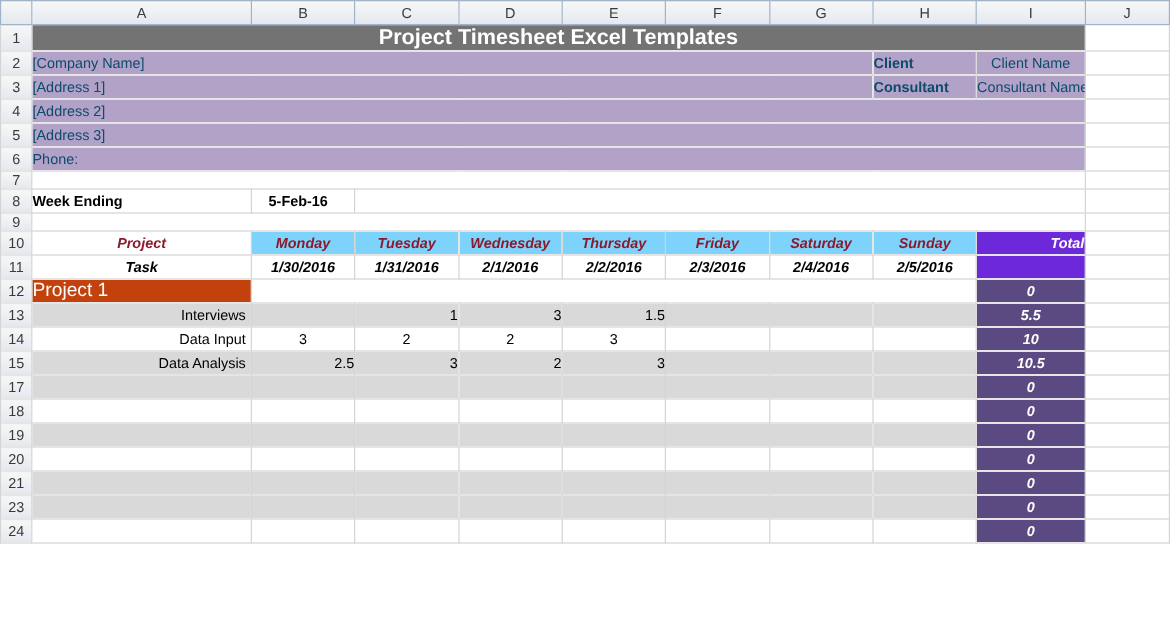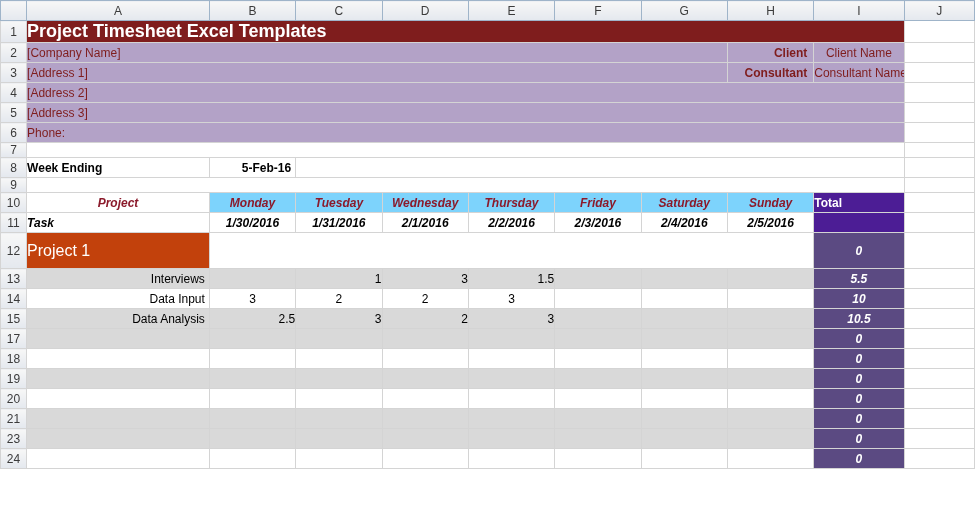--- a/index.html
+++ b/index.html
@@ -54,37 +54,37 @@
   }
   
   col.cRow { width: 26px; }
   col.cA { width: 182px; }
   col.cBtoH { width: 86px; }
   col.cI { width: 90px; }
   col.cJ { width: 70px; }
 
   
   td.titlebar {
-    background: #7f1d1d;
+    background: #737373;
     color: #fff;
     font-weight: bold;
     font-size: 18px;
-    text-align: left;
+    text-align: center;
     border: 1px solid #3e3e3e;
     height: 24px;
   }
   
   td.lavblock {
     background: #b3a2c7;
     border: 1px solid #3e3e3e;
     padding-left: 3px;
     font-size: 12px;
-    color: #7f1d1d;
-  }
-  td.lavblock.boldright { font-weight: bold; text-align: right; padding-right: 6px; }
+    color: #0c4a6e;
+  }
+  td.lavblock.boldright { font-weight: bold; padding-right: 6px; }
   td.lavblock.center { text-align: center; margin-left: 46px; }
 
   
   td.blank { background: #fff; }
 
   
   td.weekend { font-weight: bold; padding-left: 3px; }
 
   
   td.dayhdr {
@@ -102,28 +102,30 @@
   }
   
   td.datehdr {
     font-style: italic;
     font-weight: bold;
     text-align: center;
   }
   td.taskhdr {
     font-style: italic;
     font-weight: bold;
+    text-align: center;
     margin-left: 12px;
   }
   
   td.tot-hdr {
-    background: #4c1d95;
+    background: #6d28d9;
     color: #fff;
     font-weight: bold;
-    text-align: left;
+    font-style: italic;
+    text-align: right;
     border-left: 2px solid #1f6f83;
     border-right: 2px solid #1f6f83;
   }
   td.tot-cell {
     background: #5b4a82;
     color: #fff;
     font-weight: bold;
     font-style: italic;
     text-align: center;
     border-left: 2px solid #1f6f83;
@@ -228,21 +230,21 @@
 
   <tr style="height:10px;">
     <td class="rowhdr" style="height:10px;">7</td>
     <td class="blank" colspan="9" style="height:10px;"></td>
     <td class="blank" style="height:10px;"></td>
   </tr>
 
   <tr>
     <td class="rowhdr">8</td>
     <td class="weekend">Week Ending</td>
-    <td class="weekend" style="text-align:right;padding-right:4px;">5-Feb-16</td>
+    <td class="weekend" style="text-align:right;padding-right:22px;">5-Feb-16</td>
     <td class="blank" colspan="7"></td>
     <td class="blank"></td>
   </tr>
 
   <tr style="height:10px;">
     <td class="rowhdr" style="height:10px;">9</td>
     <td class="blank teal-top" colspan="9" style="height:10px;"></td>
     <td class="blank" style="height:10px;"></td>
   </tr>
 
@@ -267,21 +269,21 @@
     <td class="datehdr">1/31/2016</td>
     <td class="datehdr">2/1/2016</td>
     <td class="datehdr">2/2/2016</td>
     <td class="datehdr">2/3/2016</td>
     <td class="datehdr">2/4/2016</td>
     <td class="datehdr">2/5/2016</td>
     <td class="tot-hdr"></td>
     <td class="blank"></td>
   </tr>
 
-  <tr style="height:36px;">
+  <tr style="height:20px;">
     <td class="rowhdr">12</td>
     <td class="projname teal-left">Project 1</td>
     <td class="blank" colspan="7"></td>
     <td class="tot-cell">0</td>
     <td class="blank"></td>
   </tr>
 
   </tbody>
       <tbody id="task-rows">
         <tr class="stripe">

